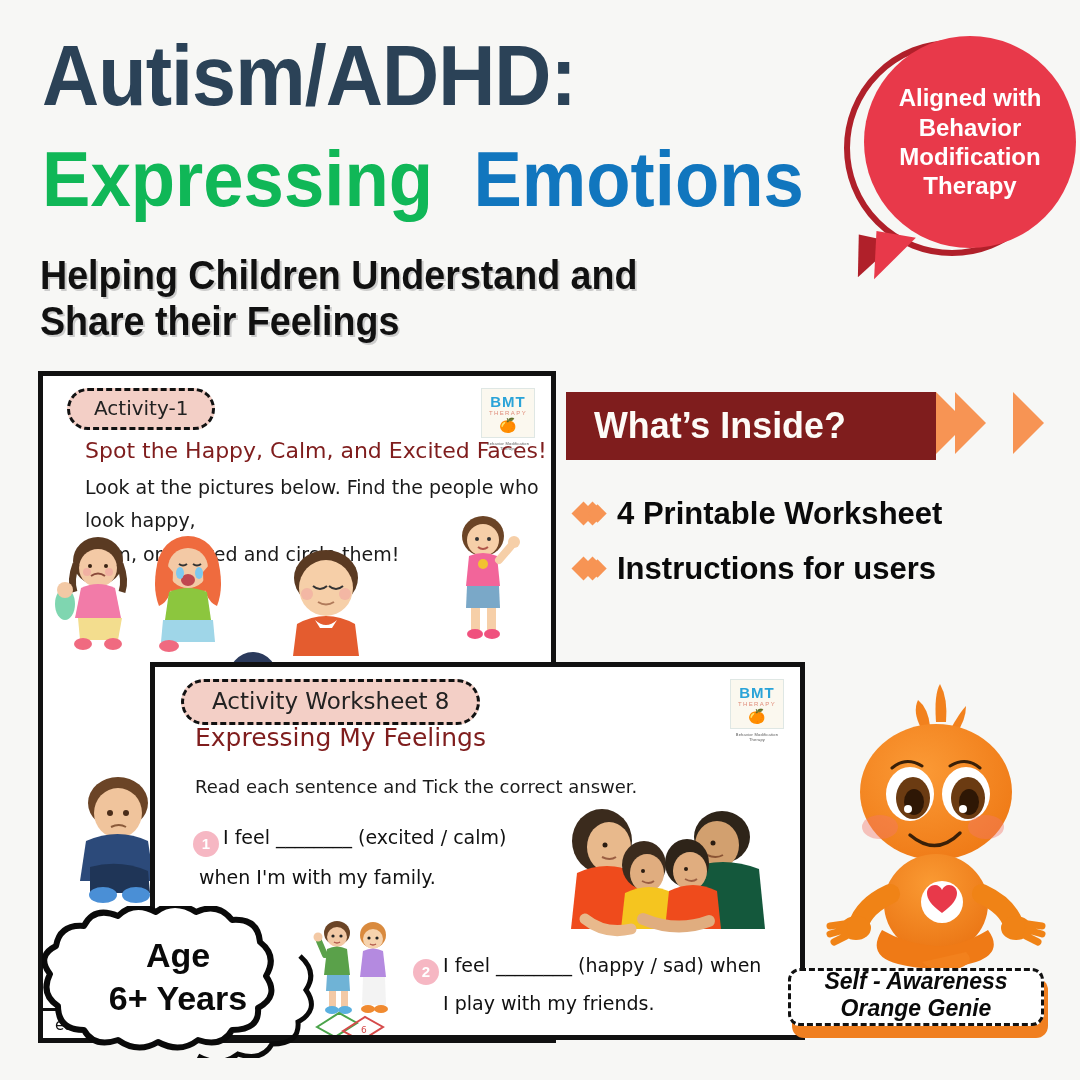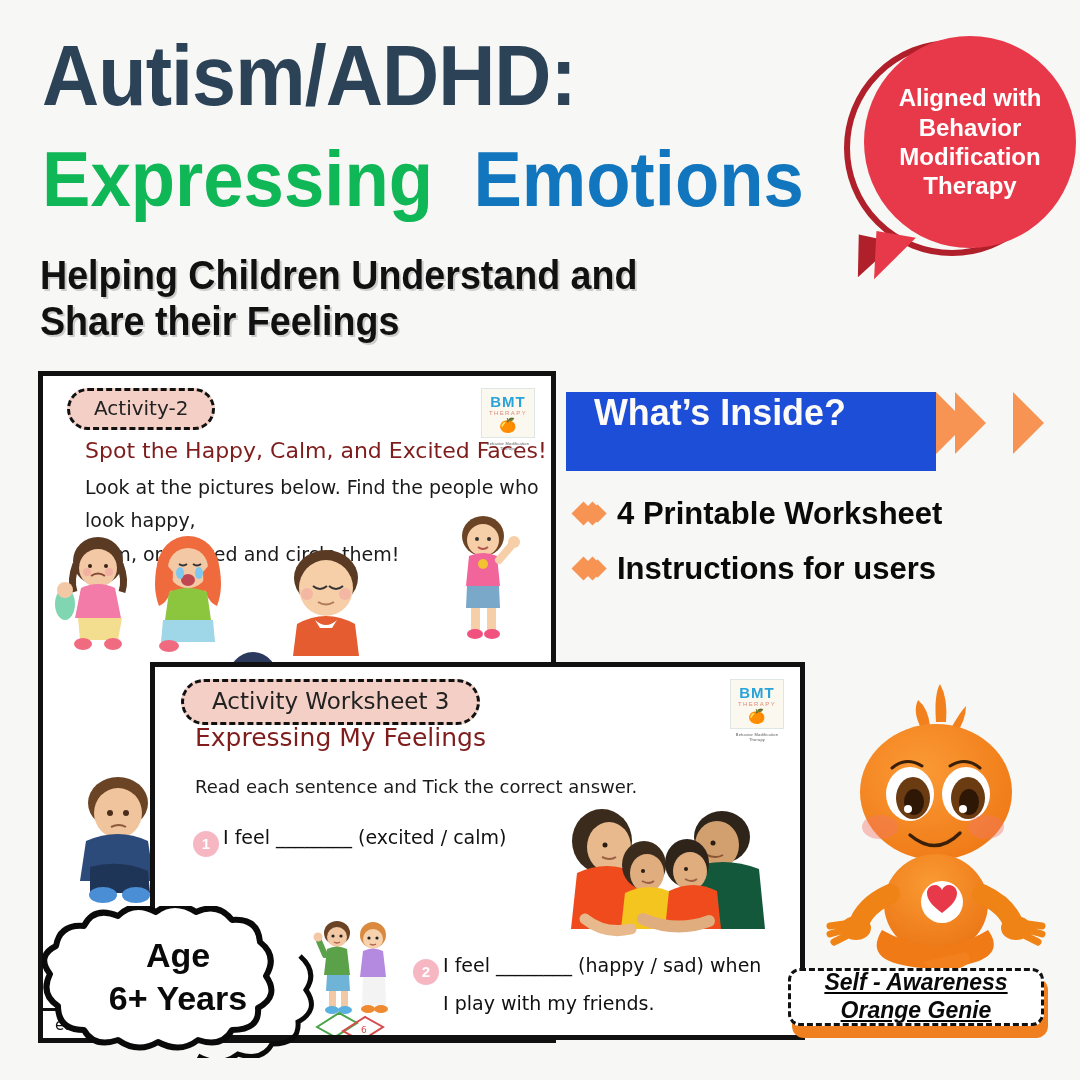--- a/index.html
+++ b/index.html
@@ -137,23 +137,23 @@
     font-family:"Liberation Sans",sans-serif;
     vertical-align:-5px;margin-right:4px;
   }
   .qrow{
     position:absolute;font-family:"DejaVu Sans", sans-serif;
     font-size:19px;color:#111;line-height:1.95;white-space:nowrap;
   }
 
   
   .wi-banner{
-    position:absolute;left:566px;top:392px;width:370px;height:79px;
-    background:#1d4ed8;
-    display:flex;align-items:flex-start;
+    position:absolute;left:566px;top:392px;width:370px;height:68px;
+    background:#7f1d1d;
+    display:flex;align-items:center;
   }
   .wi-banner:after{
     content:"";position:absolute;right:-31px;top:0;
     width:0;height:0;border-top:31.5px solid transparent;
     border-bottom:31.5px solid transparent;border-left:31px solid #f79454;
   }
   .wi-title{
     color:#fdfbf7;font-weight:bold;font-size:37px;margin-left:28px;
     transform:scaleX(0.97);transform-origin:left center;
   }
@@ -197,21 +197,21 @@
     position:absolute;left:788px;top:968px;width:262px;height:72px;
   }
   .sa-orange{
     position:absolute;left:4px;top:10px;width:256px;height:60px;
     background:#f07f20;border-radius:12px;
   }
   .sa-box{
     position:absolute;left:0;top:0;width:256px;height:58px;
     background:#fff;border:3px dashed #111;border-radius:12px;
     box-sizing:border-box;
-    display:flex;align-items:center;justify-content:center;text-align:center;text-decoration:underline;
+    display:flex;align-items:flex-end;justify-content:center;text-align:center;
   }
   .sa-text{
     font-weight:bold;font-style:italic;font-size:23px;color:#0a0a0a;
     line-height:1.2;white-space:pre-line;
   }
 </style>
 </head>
 <body>
 
 <div class="stage">
@@ -230,21 +230,21 @@
     <div class="badge-ring"></div>
     <div class="badge-bubble">
       <div class="badge-text">Aligned with
 Behavior
 Modification
 Therapy</div>
     </div>
   </div>
 
   <div class="ws1">
-    <div class="ws-pill">Activity-2</div>
+    <div class="ws-pill">Activity-1</div>
 
     <div class="ws-logo" style="right:16px;top:12px;">
       <div class="logo-box">
         <div class="logo-bmt">BMT</div>
         <div class="logo-ther">THERAPY</div>
         <div class="logo-ic">🍊</div>
       </div>
       <div class="logo-cap">Behavior Modification Therapy</div>
     </div>
 
@@ -359,37 +359,38 @@
         <path d="M20 66 q25 -12 50 0 l4 34 h-58z" fill="#e8613a"></path>
         <rect x="22" y="80" width="46" height="9" rx="4" fill="#f0c49c"></rect>
         <path d="M24 100 h42 l2 30 h-46z" fill="#f09a6a"></path>
       </g>
     </svg>
 
     <div class="ws-footer">ealth Care Platform for Children &amp; Teens</div>
   </div>
 
   <div class="ws2">
-    <div class="ws-pill">Activity Worksheet 3</div>
+    <div class="ws-pill">Activity Worksheet 8</div>
 
     <div class="ws-logo" style="right:16px;top:12px;">
       <div class="logo-box">
         <div class="logo-bmt">BMT</div>
         <div class="logo-ther">THERAPY</div>
         <div class="logo-ic">🍊</div>
       </div>
       <div class="logo-cap">Behavior Modification Therapy</div>
     </div>
 
     <div class="ws-h1" style="left:40px;top:56px;font-size:25px;">Expressing My Feelings</div>
     <div class="ws-p" style="left:40px;top:104px;font-size:18px;">Read each sentence and Tick the correct answer.</div>
 
     <div class="qrow" style="left:38px;top:152px;">
       <span class="qnum">1</span><span>I feel ________ (excited / calm)</span>
     </div>
+    <div class="qrow" style="left:44px;top:192px;">when I'm with my family.</div>
 
     <div class="qrow" style="left:258px;top:280px;">
       <span class="qnum">2</span><span>I feel ________ (happy / sad) when</span>
     </div>
     <div class="qrow" style="left:288px;top:318px;">I play with my friends.</div>
 
     <svg style="position:absolute;left:392px;top:140px;" width="230" height="150" viewBox="0 0 230 150">
       <ellipse cx="55" cy="34" rx="30" ry="32" fill="#3b2b1d"></ellipse>
       <ellipse cx="62" cy="40" rx="22" ry="25" fill="#e8b98c"></ellipse>
       <circle cx="58" cy="38" r="2.5" fill="#2b1d12"></circle>

